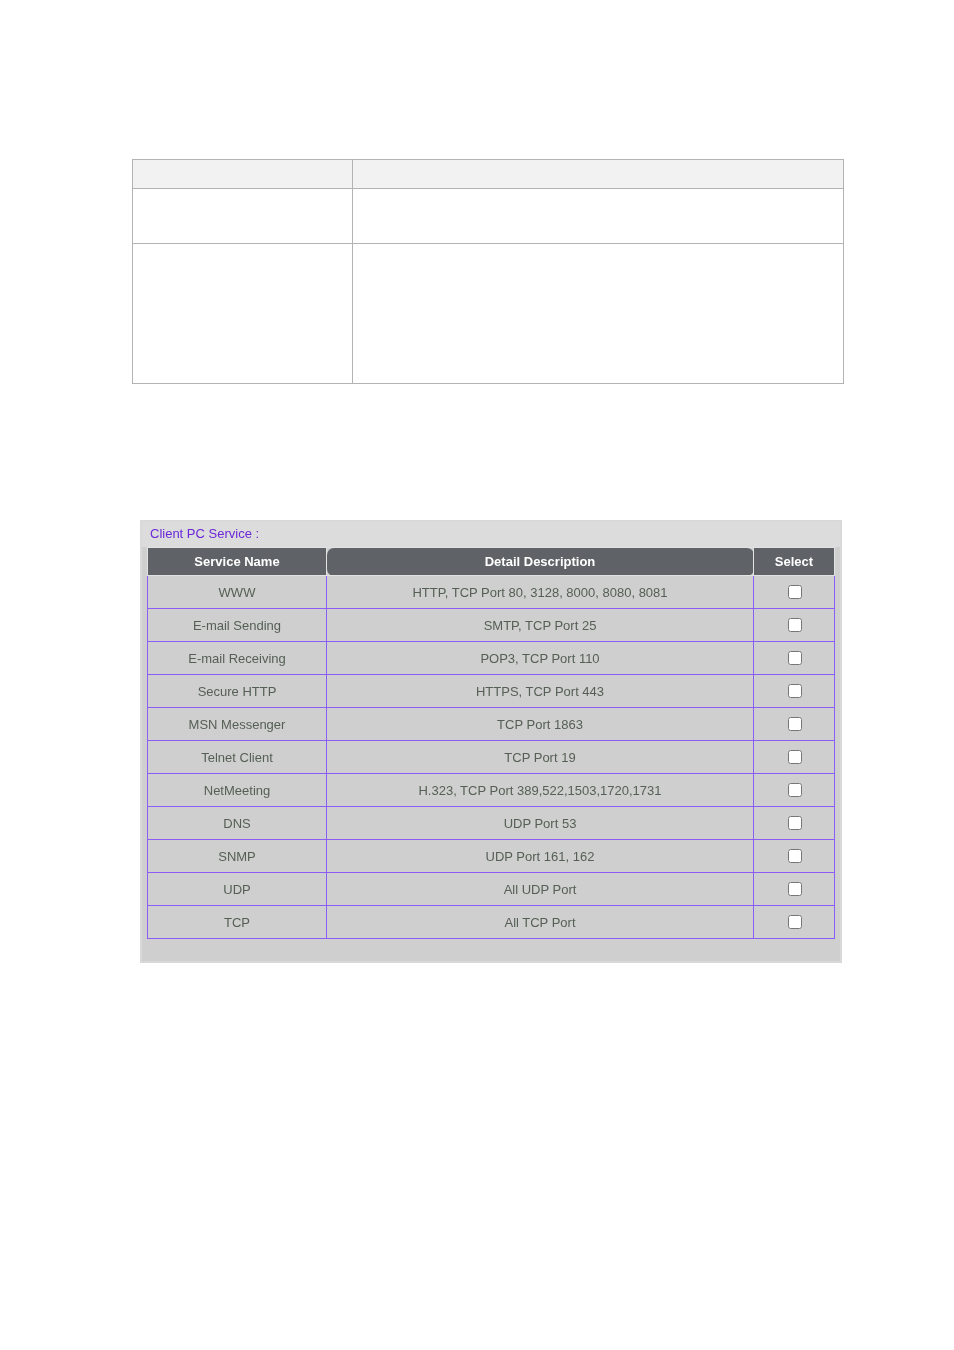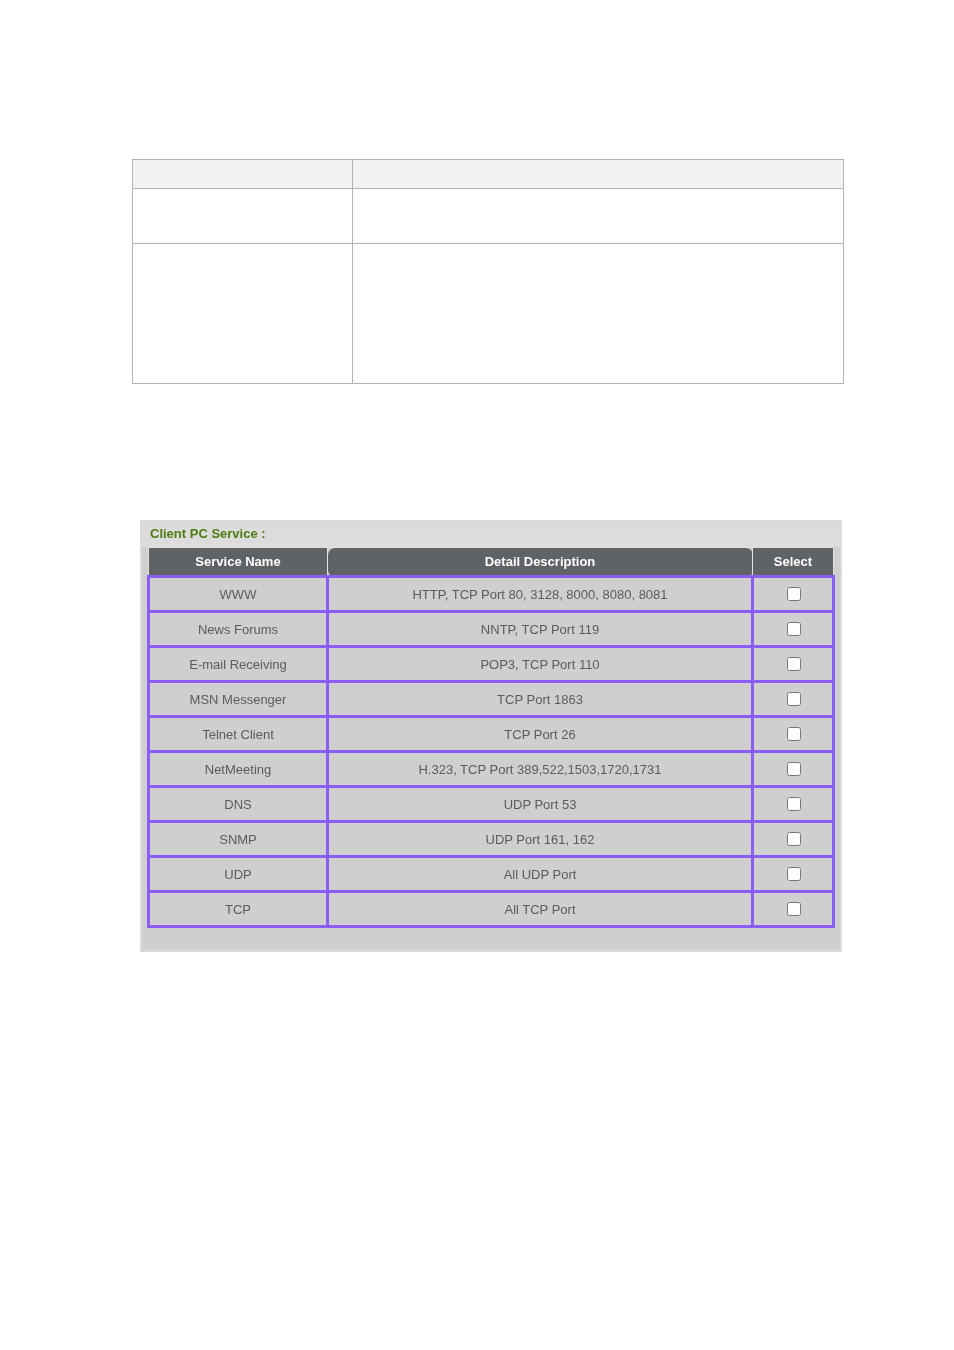--- a/index.html
+++ b/index.html
@@ -52,44 +52,43 @@
     top: 520px;
     width: 702px;
     box-sizing: border-box;
     border: 2px solid #d9d9d9;
     background: #cfcfcf;
     font-family: Verdana, Arial, Helvetica, sans-serif;
     font-size: 13px;
   }
   .legend-row {
     background: #dcdcdc;
-    color: #4d7c0f;
+    color: #6d28d9;
     padding: 4px 8px 6px 8px;
-    font-weight: bold;
   }
   .service-table {
     width: calc(100% - 10px);
     margin: 0 5px 22px 5px;
     border-collapse: collapse;
     table-layout: fixed;
   }
   .service-table th {
     background: #5f6367;
     color: #ffffff;
     font-weight: bold;
     font-size: 13px;
     padding: 6px 4px;
     border: 1px solid #e2e2e2;
   }
   .service-table td {
     background: #cfcfcf;
     color: #555f55;
     text-align: center;
     padding: 6px 4px;
-    border: 3px solid #8b5cf6;
+    border: 1px solid #8b5cf6;
     font-size: 13px;
   }
   .service-table th.th-name { width: 170px; }
   .service-table th.th-desc { width: auto; border-radius: 7px; }
   .service-table th.th-sel  { width: 72px; }
 
   .chk {
     width: 14px;
     height: 14px;
     vertical-align: middle;
@@ -126,37 +125,42 @@
           <th class="th-sel">Select</th>
         </tr>
       </thead>
       <tbody id="service-tbody">
           <tr>
             <td>WWW</td>
             <td>HTTP, TCP Port 80, 3128, 8000, 8080, 8081</td>
             <td><input type="checkbox" class="chk" style=""></td>
           </tr>
           <tr>
-            <td>News Forums</td>
-            <td>NNTP, TCP Port 119</td>
+            <td>E-mail Sending</td>
+            <td>SMTP, TCP Port 25</td>
             <td><input type="checkbox" class="chk" style=""></td>
           </tr>
           <tr>
             <td>E-mail Receiving</td>
             <td>POP3, TCP Port 110</td>
+            <td><input type="checkbox" class="chk" style=""></td>
+          </tr>
+          <tr>
+            <td>Secure HTTP</td>
+            <td>HTTPS, TCP Port 443</td>
             <td><input type="checkbox" class="chk" style=""></td>
           </tr>
           <tr>
             <td>MSN Messenger</td>
             <td>TCP Port 1863</td>
             <td><input type="checkbox" class="chk" style=""></td>
           </tr>
           <tr>
             <td>Telnet Client</td>
-            <td>TCP Port 26</td>
+            <td>TCP Port 19</td>
             <td><input type="checkbox" class="chk" style=""></td>
           </tr>
           <tr>
             <td>NetMeeting</td>
             <td>H.323, TCP Port 389,522,1503,1720,1731</td>
             <td><input type="checkbox" class="chk" style=""></td>
           </tr>
           <tr>
             <td>DNS</td>
             <td>UDP Port 53</td>

